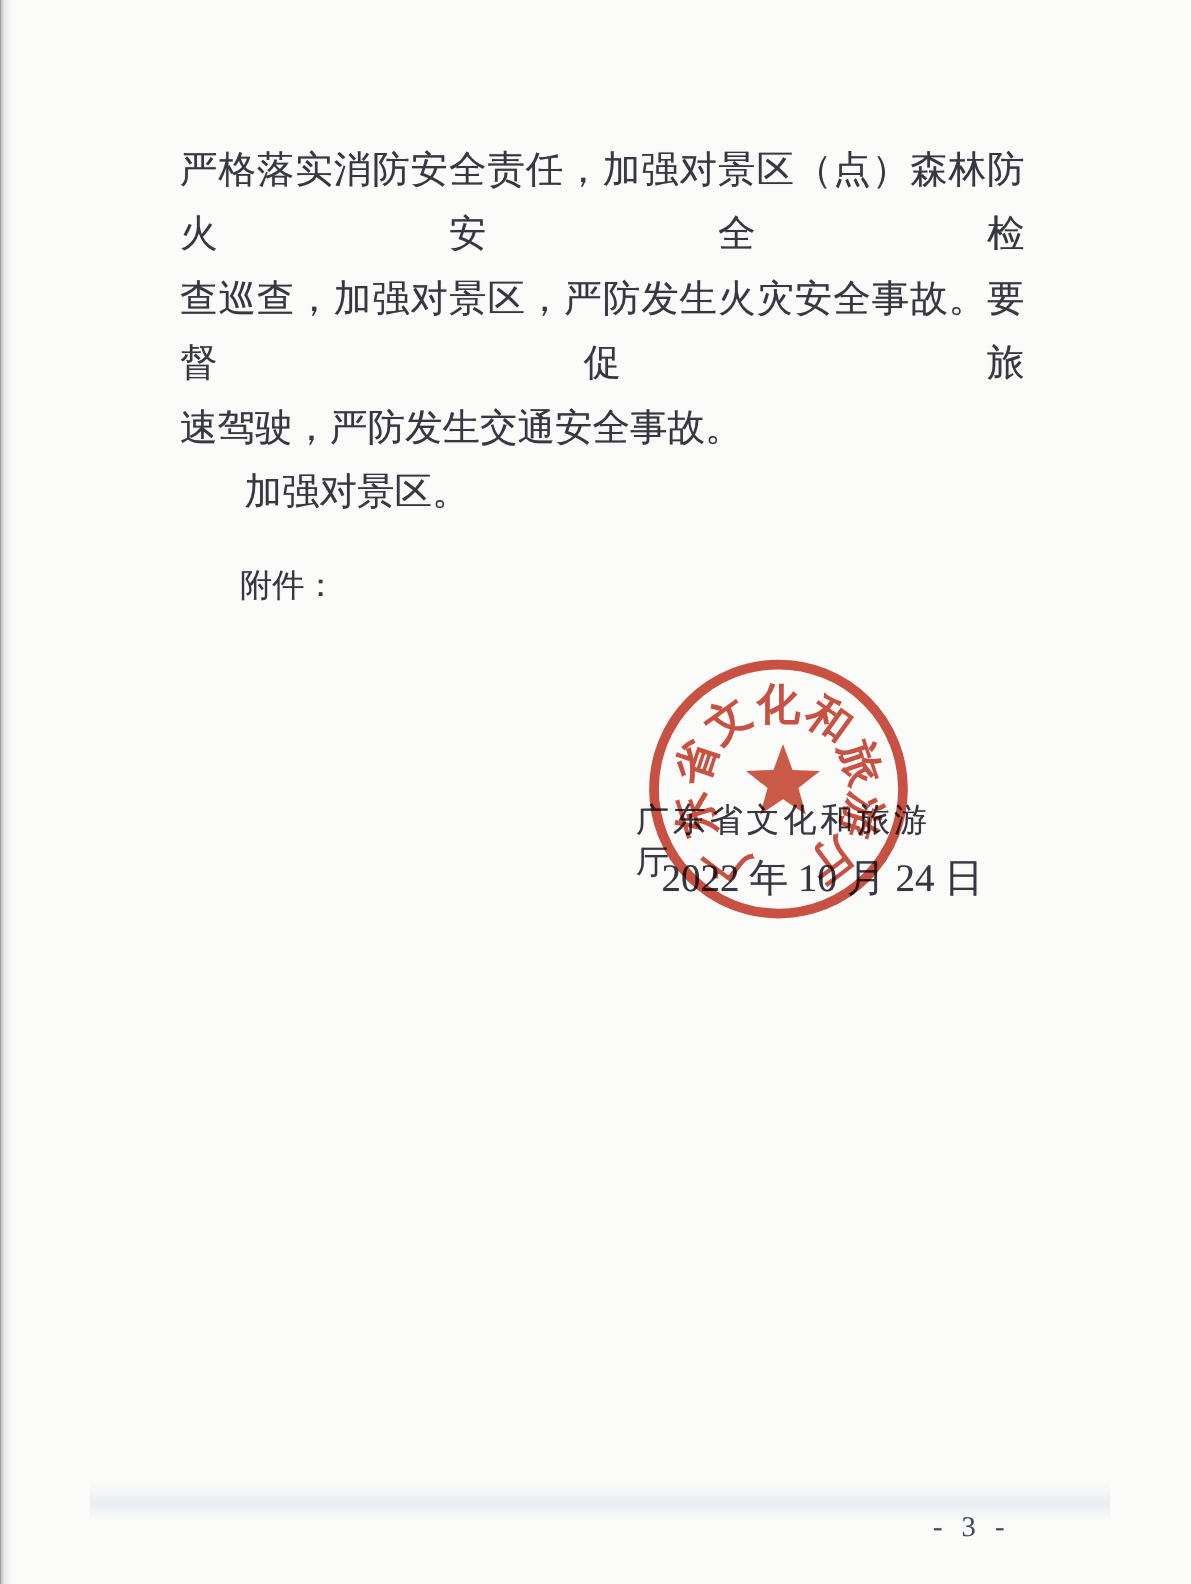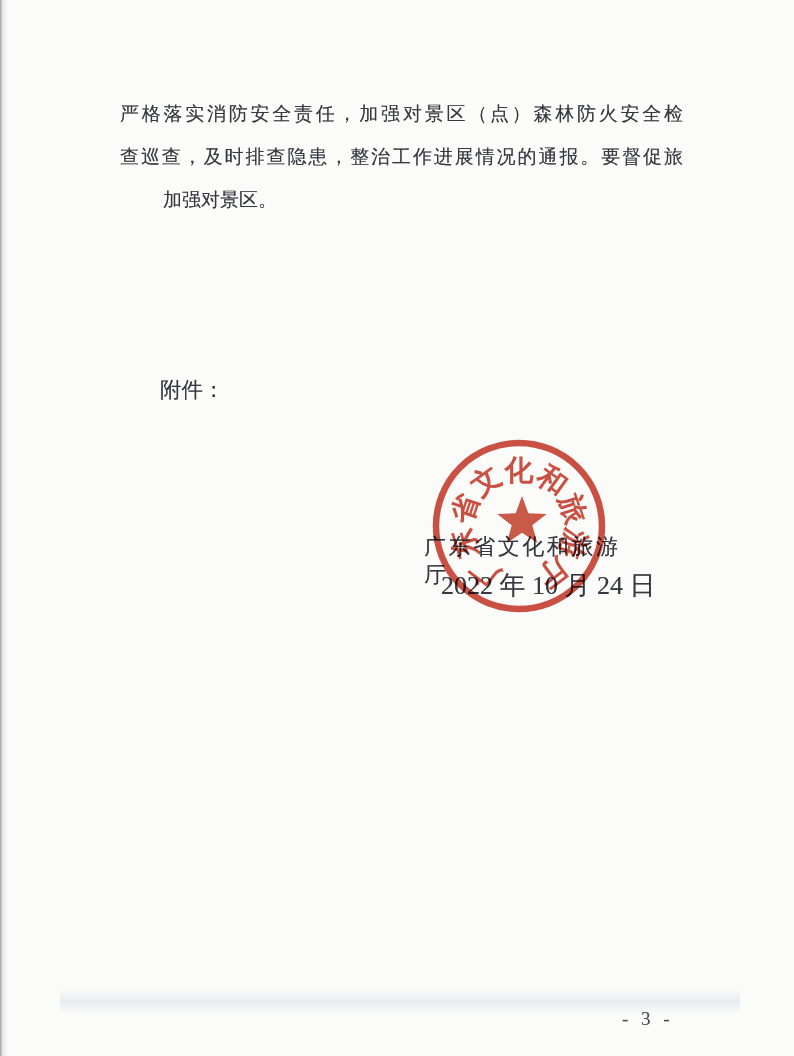--- a/index.html
+++ b/index.html
@@ -15,21 +15,21 @@
   .scan-edge-left{
     position:absolute;left:0;top:0;width:8px;height:1056px;
     background:linear-gradient(90deg,#8f8f96 0,#c4c4c9 1px,rgba(226,226,230,.65) 3px,rgba(240,240,242,0) 8px);
   }
   .scan-band-bottom{
     position:absolute;left:60px;top:988px;width:680px;height:26px;
     background:linear-gradient(180deg,rgba(255,255,255,0),rgba(203,214,230,.38) 55%,rgba(255,255,255,0));
   }
   .body-text{
     position:absolute;left:120px;top:92px;width:563px;
-    font-size:19px;line-height:43px;
+    font-size:25px;line-height:43px;
     letter-spacing:0;
     text-shadow:0 0 .5px rgba(54,55,64,.45);
   }
   .line{white-space:nowrap;}
   .line.justify{
     white-space:normal;
     text-align:justify;
     text-align-last:justify;
     text-justify:inter-character;
   }
@@ -70,21 +70,22 @@
 </head>
 <body>
 
 <div class="page">
 
   <div class="scan-edge-left"></div>
   <div class="scan-band-bottom"></div>
 
   <div class="body-text">
     <div class="line justify">严格落实消防安全责任，加强对景区（点）森林防火安全检</div>
-    <div class="line justify">查巡查，及时排查隐患，整治工作进展情况的通报。要督促旅</div>
+    <div class="line justify">查巡查，加强对景区，严防发生火灾安全事故。要督促旅</div>
+    <div class="line">速驾驶，严防发生交通安全事故。</div>
     <div class="line closing-line">加强对景区。</div>
   </div>
 
   <div class="attachment">
     <div class="att-label">附件：</div>
   </div>
 
   <div class="signature">广东省文化和旅游厅</div>
   <div class="issue-date">2022 年 10 月 24 日</div>
 

